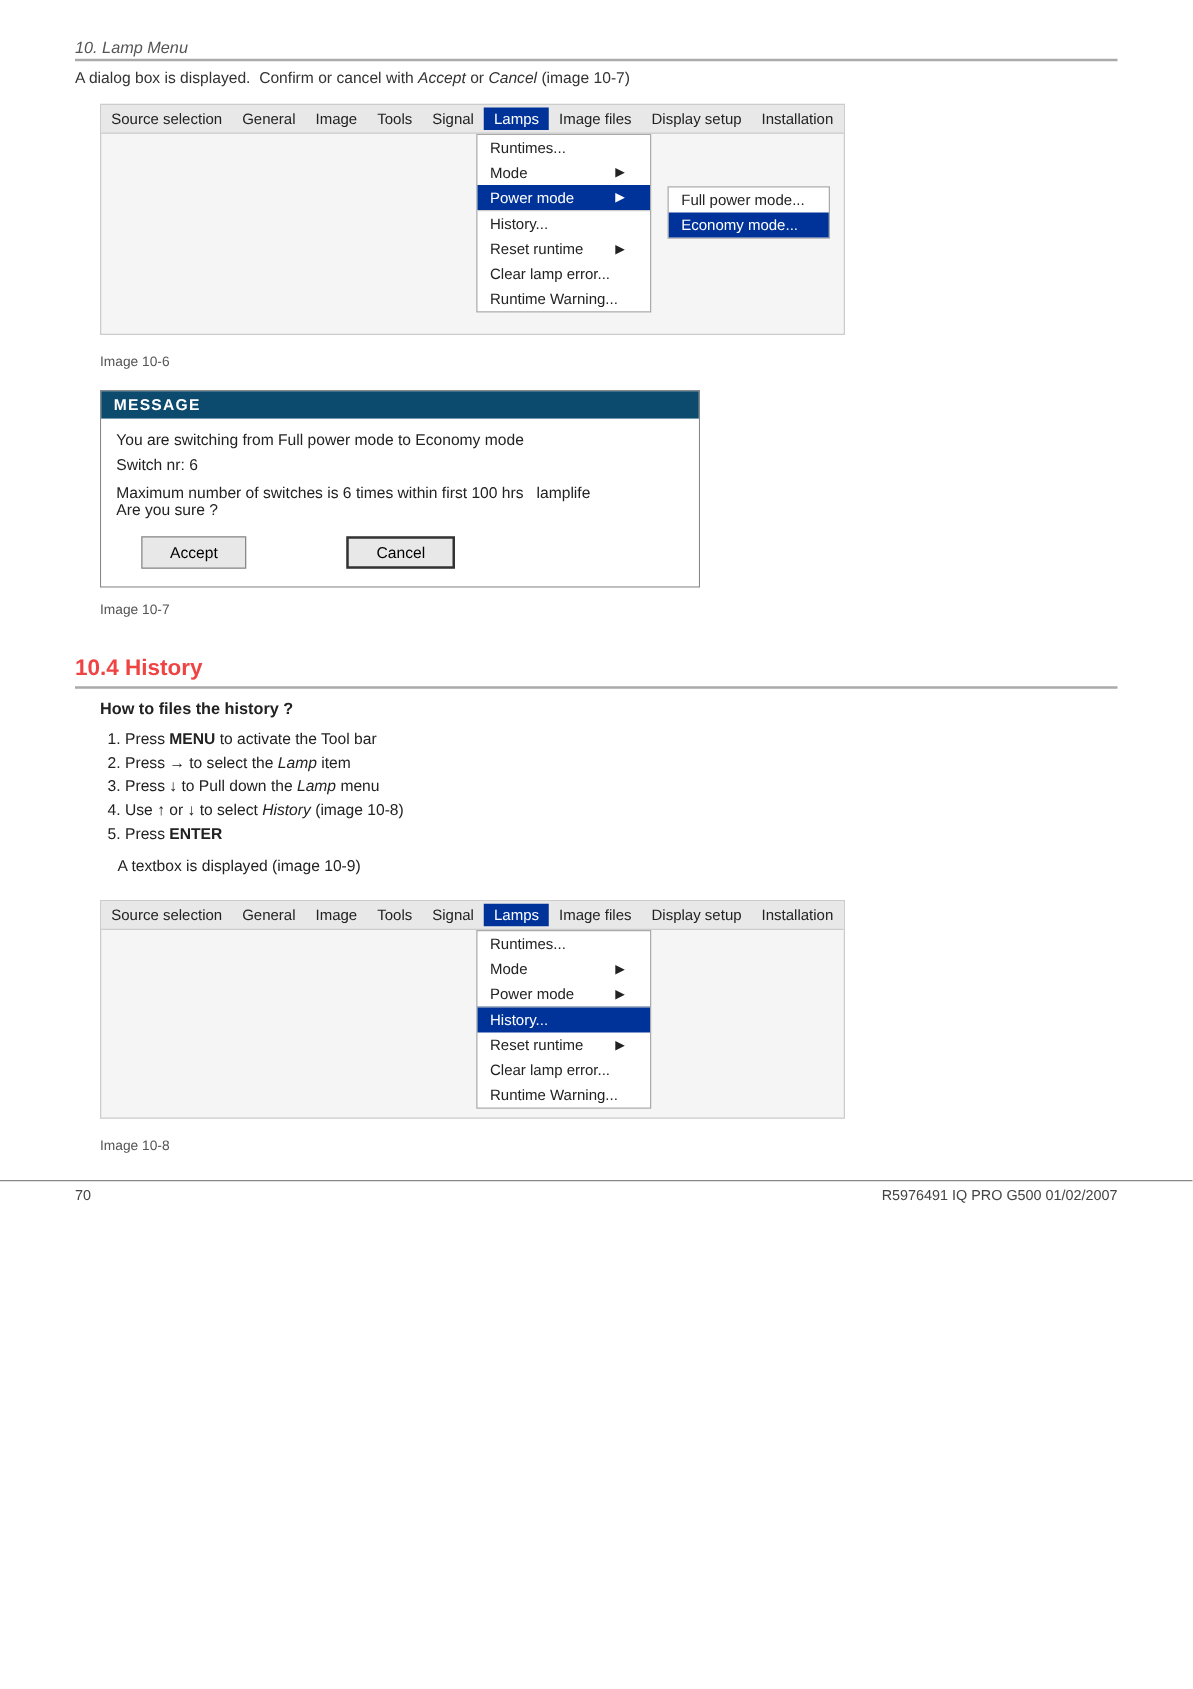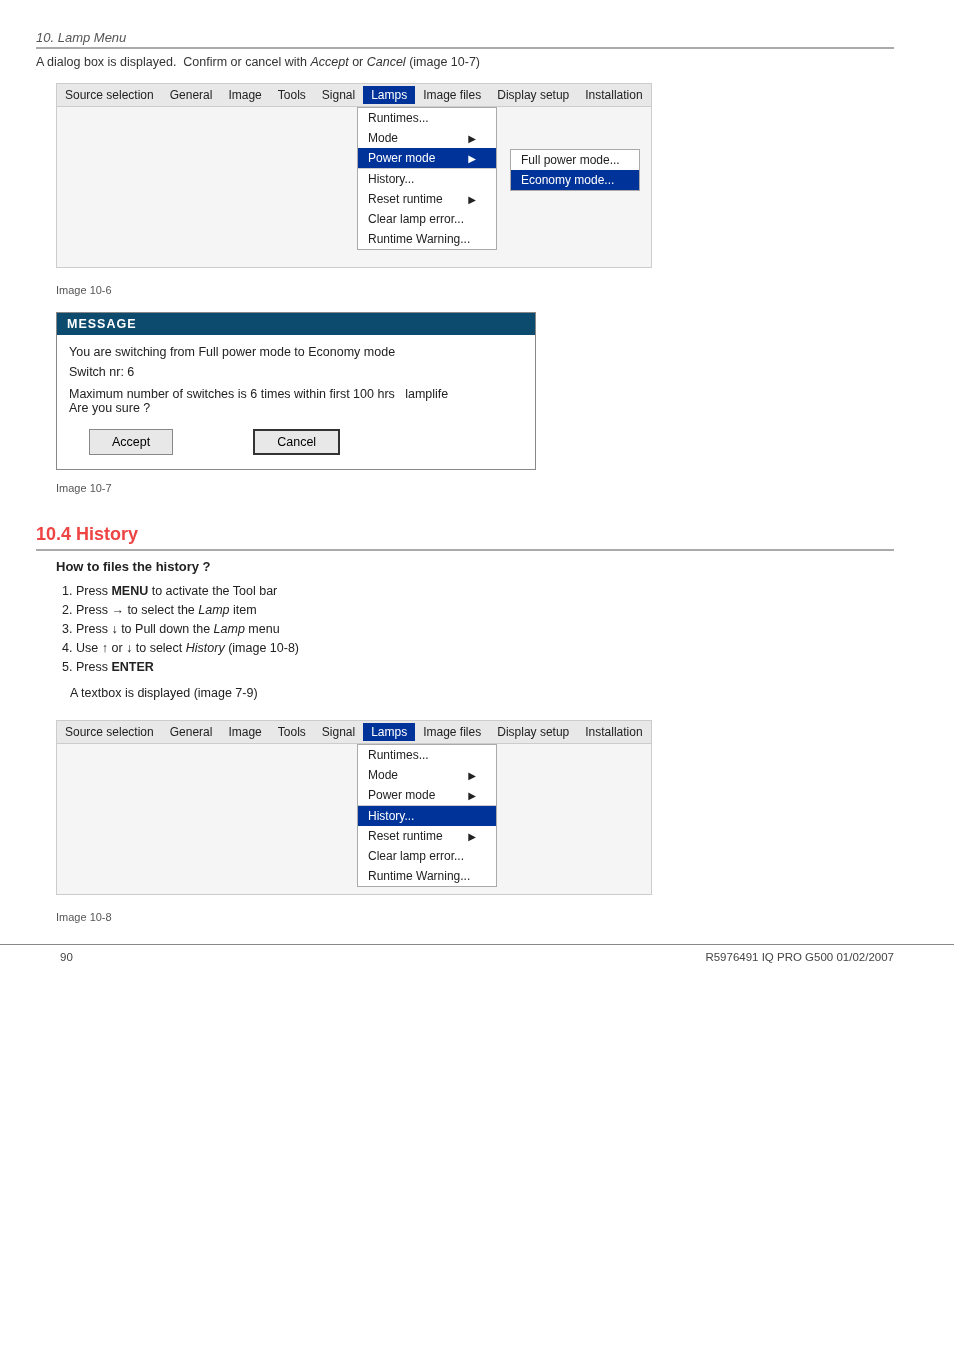--- a/index.html
+++ b/index.html
@@ -6,21 +6,21 @@
     body {
       background: #fff;
       font-family: Arial, sans-serif;
       font-size: 13px;
       color: #222;
       width: 954px;
       min-height: 1351px;
     }
 
     .page {
-      padding: 30px 60px 40px 36px;
+      padding: 30px 60px 40px 60px;
       position: relative;
     }
 
     
     .section-header {
       border-bottom: 2px solid #aaa;
       margin-bottom: 6px;
       padding-bottom: 2px;
     }
     .section-header-title {
@@ -275,21 +275,21 @@
 
     <div class="how-to-title">How to files the history ?</div>
 
     <ol class="steps-list" style="padding-left:20px; list-style:decimal;">
       <li>Press <strong>MENU</strong> to activate the Tool bar</li>
       <li>Press → to select the <em>Lamp</em> item</li>
       <li>Press ↓ to Pull down the <em>Lamp</em> menu</li>
       <li>Use ↑ or ↓ to select <em>History</em> (image 10-8)</li>
       <li>Press <strong>ENTER</strong></li>
     </ol>
-    <p class="step-note">A textbox is displayed (image 7-9)</p>
+    <p class="step-note">A textbox is displayed (image 10-9)</p>
 
     
     <div class="menu-mockup" style="margin-top:10px;">
       <div class="menu-bar">
         <span class="menu-bar-item">Source selection</span>
         <span class="menu-bar-item">General</span>
         <span class="menu-bar-item">Image</span>
         <span class="menu-bar-item">Tools</span>
         <span class="menu-bar-item">Signal</span>
         <span class="menu-bar-item active">Lamps</span>
@@ -308,17 +308,17 @@
           <div class="menu-item">Runtime Warning...</div>
         </div>
       </div>
     </div>
 
     <div class="image-label">Image 10-8</div>
   </div>
 
   
   <div class="footer">
-    <span>90</span>
+    <span>70</span>
     <span>R5976491  IQ PRO G500  01/02/2007</span>
   </div>
 
 </div>
 
 </body></html>

